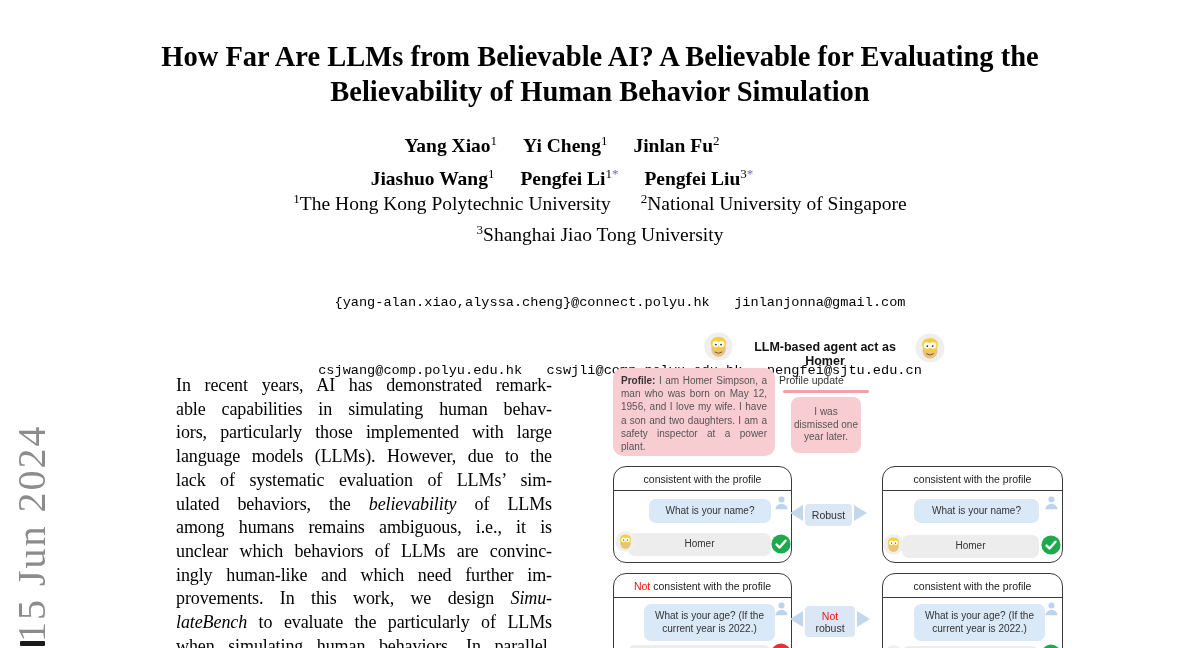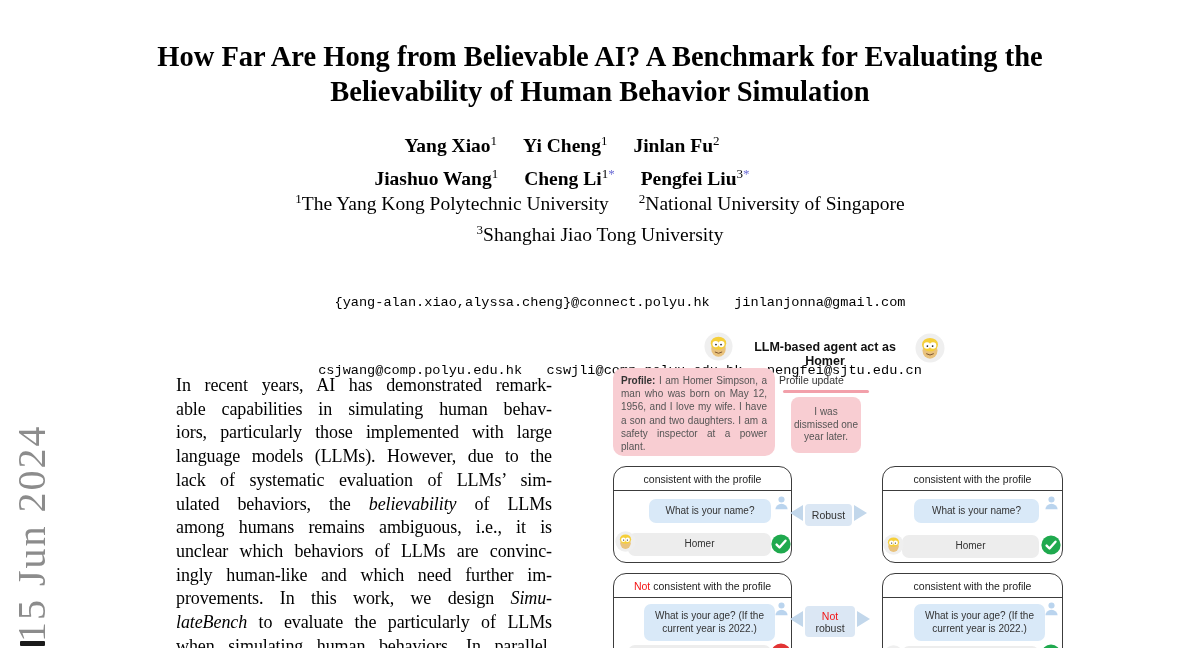--- a/index.html
+++ b/index.html
@@ -65,31 +65,31 @@
 </style>
 </head>
 <body>
 
 <div id="page">
 
   <div class="arxiv-stamp">15 Jun 2024</div>
   <div class="arxiv-frag"></div>
 
   <div class="title">
-    <div>How Far Are Hong from Believable AI? A Benchmark for Evaluating the</div>
+    <div>How Far Are LLMs from Believable AI? A Believable for Evaluating the</div>
     <div>Believability of Human Behavior Simulation</div>
   </div>
 
   <div class="authors">
     <div id="authors-row1"><span class="author"><span>Yang Xiao</span><sup><span class="supnum">1</span></sup></span><span class="author"><span>Yi Cheng</span><sup><span class="supnum">1</span></sup></span><span class="author"><span>Jinlan Fu</span><sup><span class="supnum">2</span></sup></span></div>
-    <div id="authors-row2"><span class="author"><span>Jiashuo Wang</span><sup><span class="supnum">1</span></sup></span><span class="author"><span>Cheng Li</span><sup><span class="supnum">1</span><span class="star">*</span></sup></span><span class="author"><span>Pengfei Liu</span><sup><span class="supnum">3</span><span class="star">*</span></sup></span></div>
+    <div id="authors-row2"><span class="author"><span>Jiashuo Wang</span><sup><span class="supnum">1</span></sup></span><span class="author"><span>Pengfei Li</span><sup><span class="supnum">1</span><span class="star">*</span></sup></span><span class="author"><span>Pengfei Liu</span><sup><span class="supnum">3</span><span class="star">*</span></sup></span></div>
   </div>
 
   <div class="affils">
-    <div id="affils-row1"><span class="affil"><sup>1</sup><span>The Yang Kong Polytechnic University</span></span><span class="affil"><sup>2</sup><span>National University of Singapore</span></span></div>
+    <div id="affils-row1"><span class="affil"><sup>1</sup><span>The Hong Kong Polytechnic University</span></span><span class="affil"><sup>2</sup><span>National University of Singapore</span></span></div>
     <div id="affils-row2"><span class="affil"><sup>3</sup><span>Shanghai Jiao Tong University</span></span></div>
   </div>
 
   <div class="emails">
     <div>{yang-alan.xiao,alyssa.cheng}@connect.polyu.hk   jinlanjonna@gmail.com</div>
     <div>csjwang@comp.polyu.edu.hk   cswjli@comp.polyu.edu.hk   pengfei@sjtu.edu.cn</div>
   </div>
 
   <div class="abs-body" id="abstract-body">
       <div class="abs-line"><span>In recent years, AI has demonstrated remark-</span></div>

